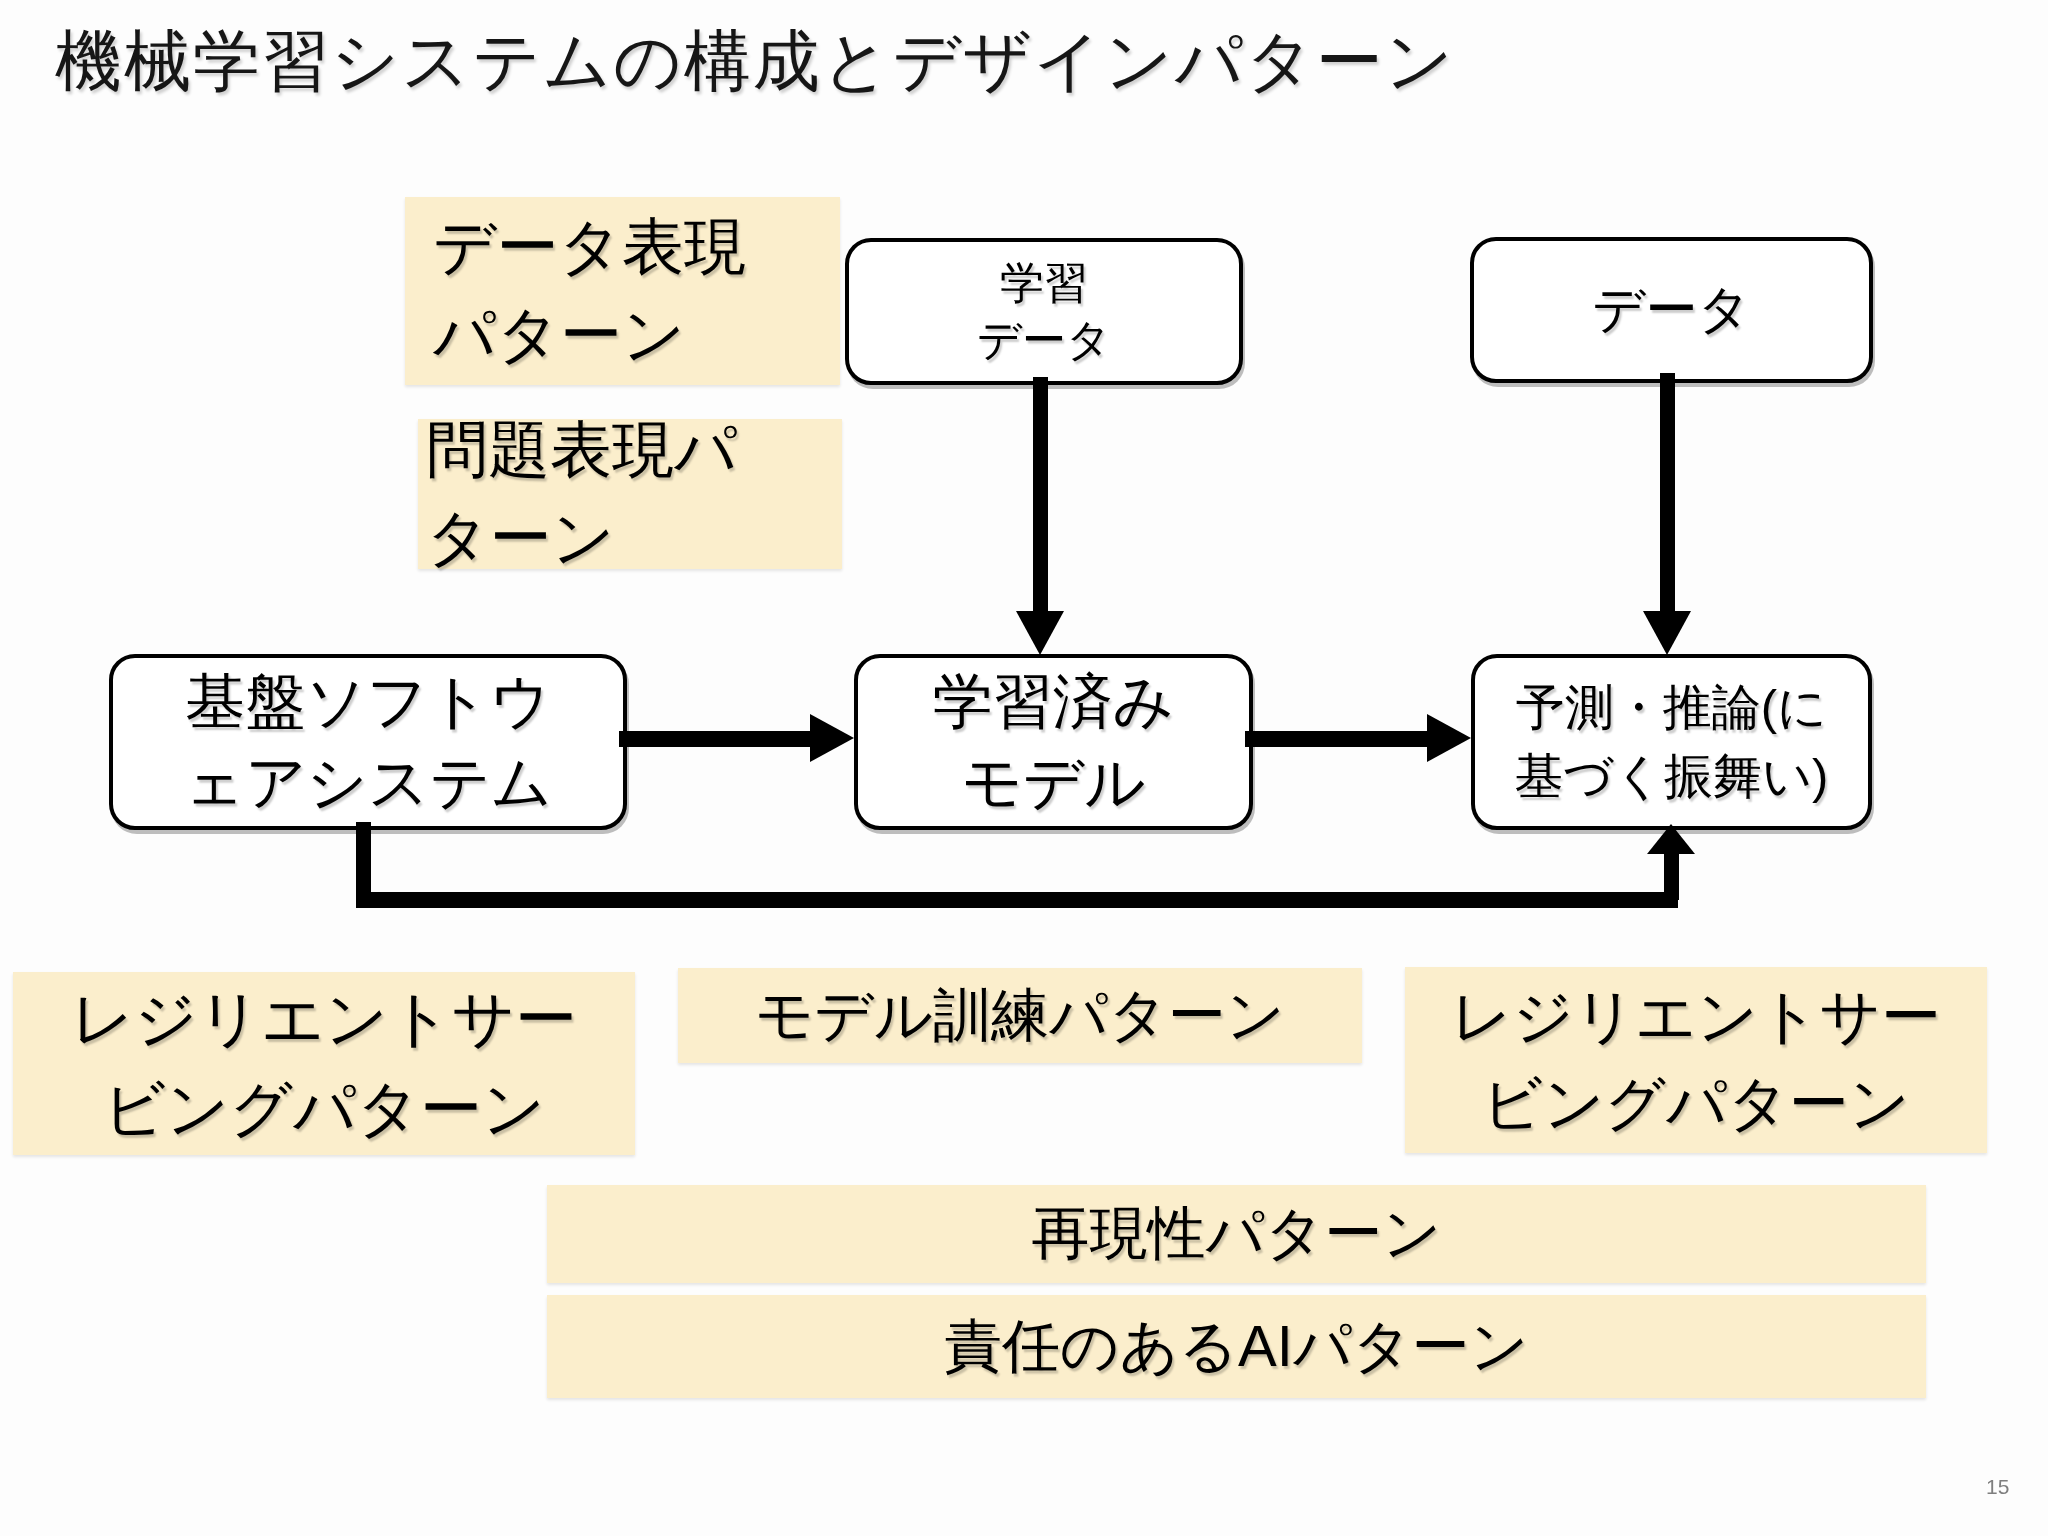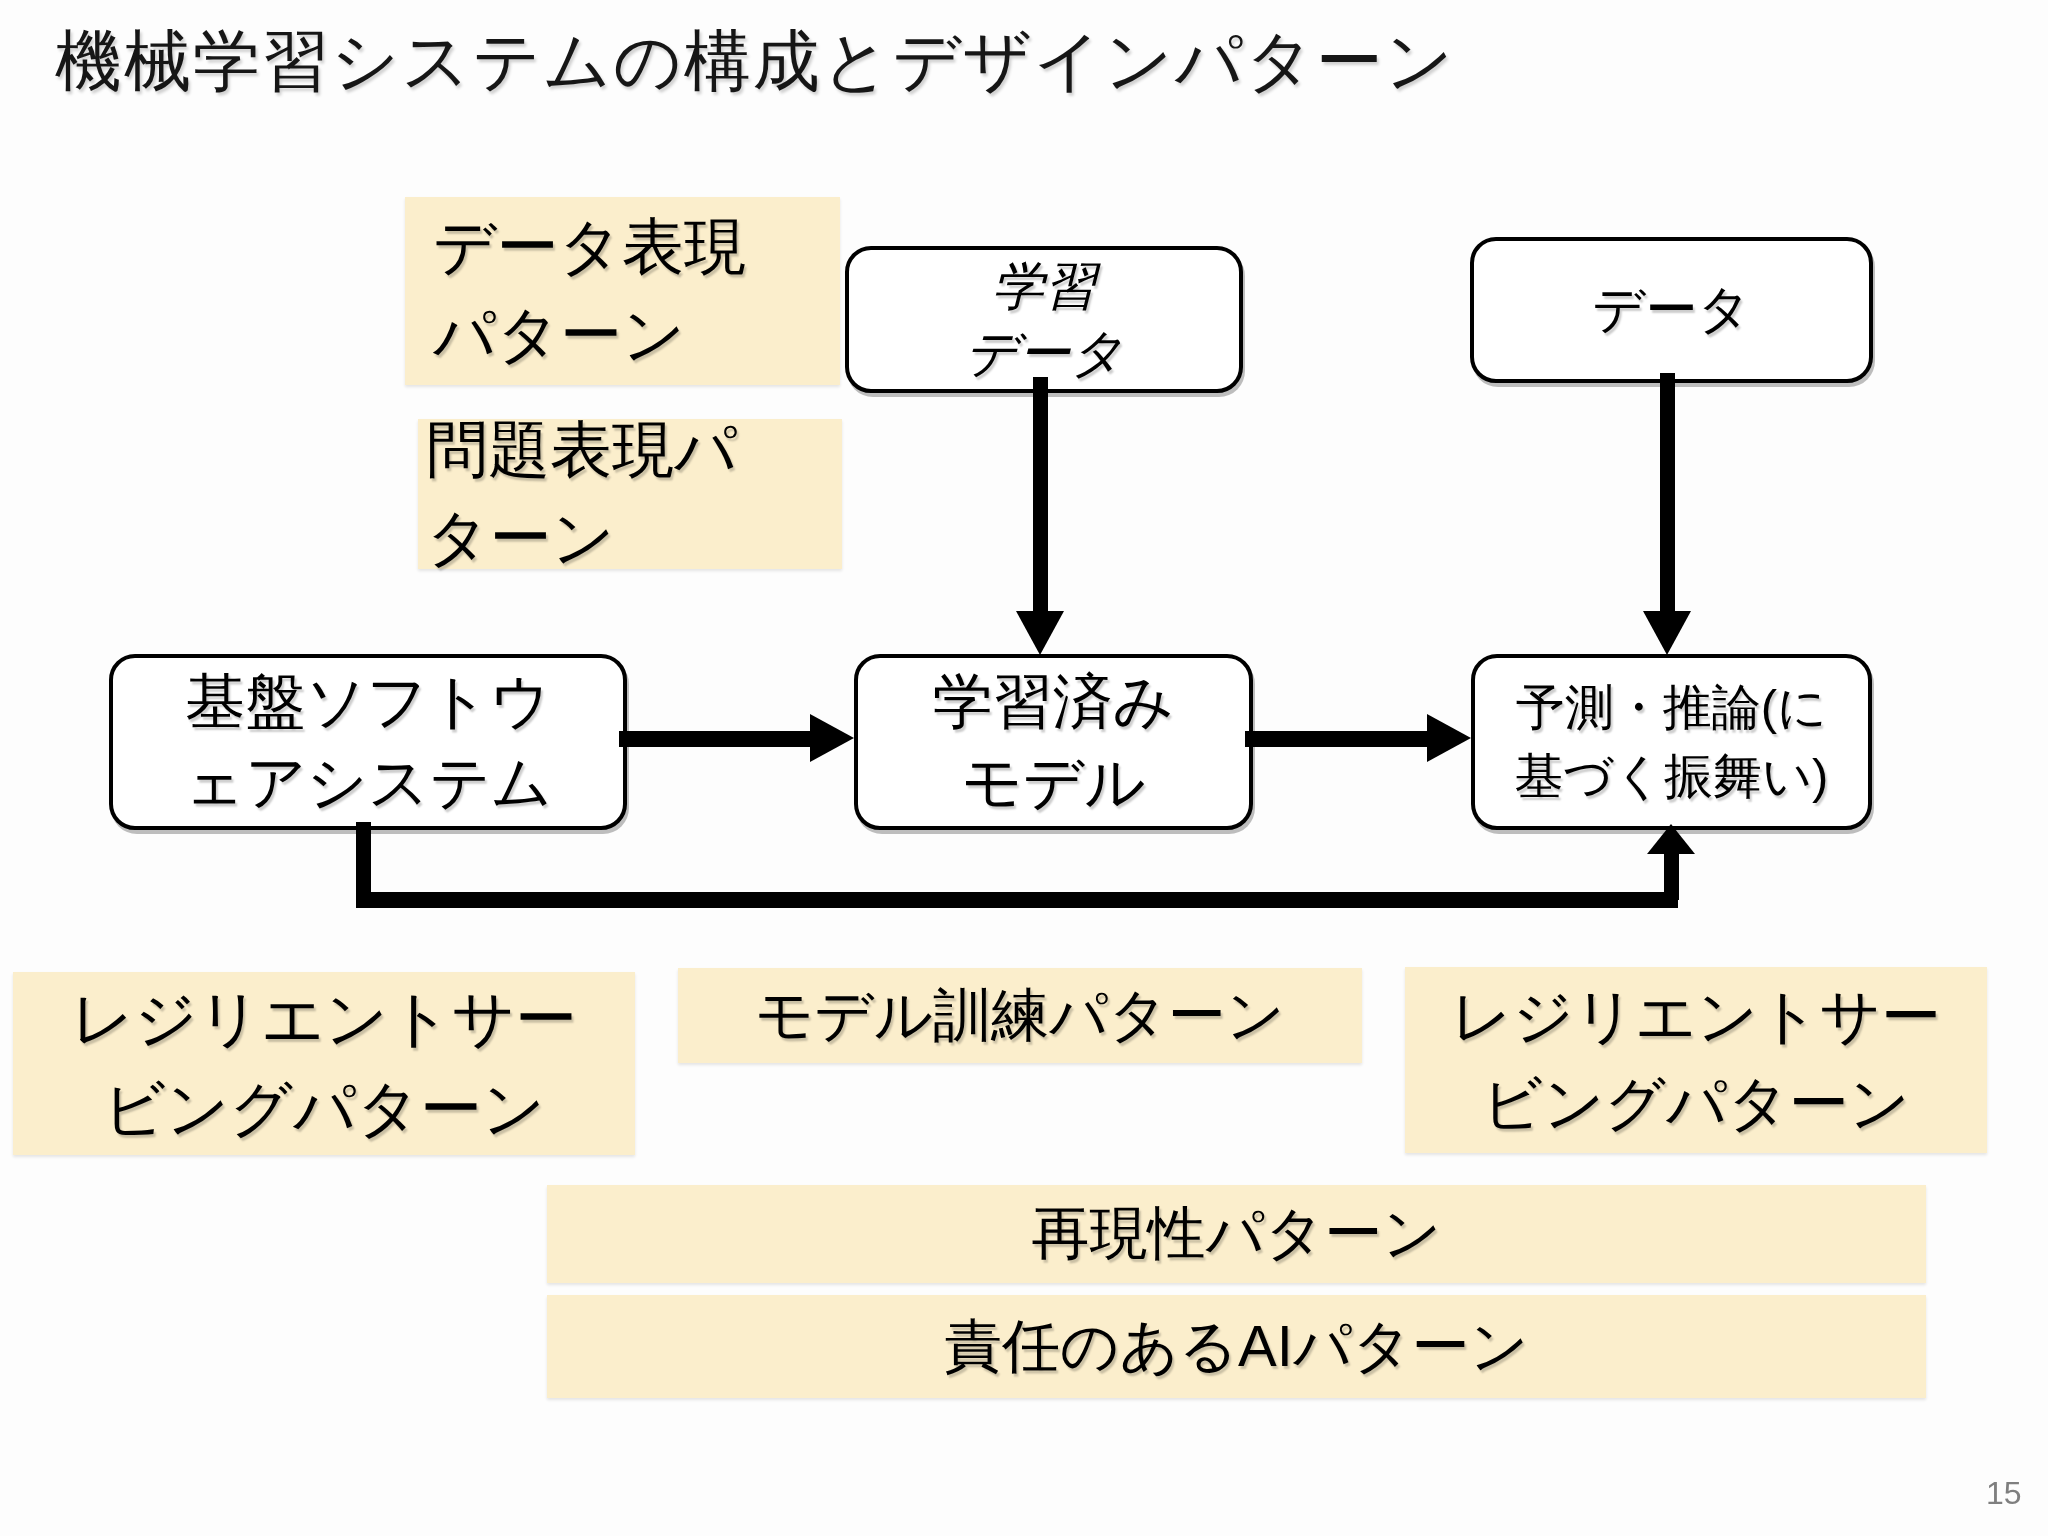--- a/index.html
+++ b/index.html
@@ -26,21 +26,21 @@
     text-shadow:2px 3px 2px rgba(0,0,0,0.20);
   }
   #p-data-rep{left:405px;top:197px;width:435px;height:188px;font-size:62px;line-height:1.42;padding-left:28px;box-sizing:border-box;}
   #p-prob-rep{left:418px;top:419px;width:424px;height:150px;font-size:62px;line-height:1.42;padding-left:8px;box-sizing:border-box;}
   #p-res-left{left:13px;top:972px;width:622px;height:183px;font-size:62px;line-height:1.45;}
   #p-model-training{left:678px;top:968px;width:684px;height:95px;font-size:58px;}
   #p-res-right{left:1405px;top:967px;width:582px;height:186px;font-size:60px;line-height:1.45;}
   #p-repro{left:547px;top:1185px;width:1379px;height:98px;font-size:58px;}
   #p-resp-ai{left:547px;top:1295px;width:1379px;height:103px;font-size:58px;}
 
-  #n-training-data{left:845px;top:246px;width:390px;height:139px;font-size:52px;line-height:1.28;font-style:italic;}
+  #n-training-data{left:845px;top:238px;width:390px;height:139px;font-size:44px;line-height:1.28;}
   #n-data{left:1470px;top:237px;width:395px;height:138px;font-size:52px;}
   #n-base{left:109px;top:654px;width:510px;height:168px;font-size:60px;line-height:1.35;}
   #n-model{left:854px;top:654px;width:391px;height:168px;font-size:60px;line-height:1.35;}
   #n-pred{left:1471px;top:654px;width:393px;height:168px;font-size:49px;line-height:1.40;}
 
   
   .seg{position:absolute;background:#000;}
   .head{position:absolute;width:0;height:0;}
   #a1-shaft{left:1033px;top:377px;width:15px;height:234px;}
   #a1-head{left:1016px;top:611px;border-left:24px solid transparent;border-right:24px solid transparent;border-top:44px solid #000;}
@@ -49,21 +49,21 @@
   #a3-shaft{left:619px;top:731px;width:191px;height:16px;}
   #a3-head{left:810px;top:714px;border-top:24px solid transparent;border-bottom:24px solid transparent;border-left:44px solid #000;}
   #a4-shaft{left:1245px;top:731px;width:182px;height:16px;}
   #a4-head{left:1427px;top:714px;border-top:24px solid transparent;border-bottom:24px solid transparent;border-left:44px solid #000;}
   #a5-v1{left:356px;top:822px;width:15px;height:86px;}
   #a5-h{left:356px;top:892px;width:1322px;height:16px;}
   #a5-v2{left:1664px;top:852px;width:15px;height:48px;}
   #a5-head{left:1647px;top:824px;border-left:24px solid transparent;border-right:24px solid transparent;border-bottom:30px solid #000;}
 
   .footer{position:absolute;left:14px;top:1438px;font-size:33px;line-height:1.42;color:#000;}
-  .page-number{position:absolute;left:1986px;top:1475px;font-size:32px;color:#7f7f7f;}
+  .page-number{position:absolute;left:1986px;top:1475px;font-size:21px;color:#7f7f7f;}
 </style>
 </head>
 <body>
 
 <div class="slide">
 
   <div class="title">機械学習システムの構成とデザインパターン</div>
 
   <div class="hl" id="p-data-rep">データ表現
 パターン</div>

